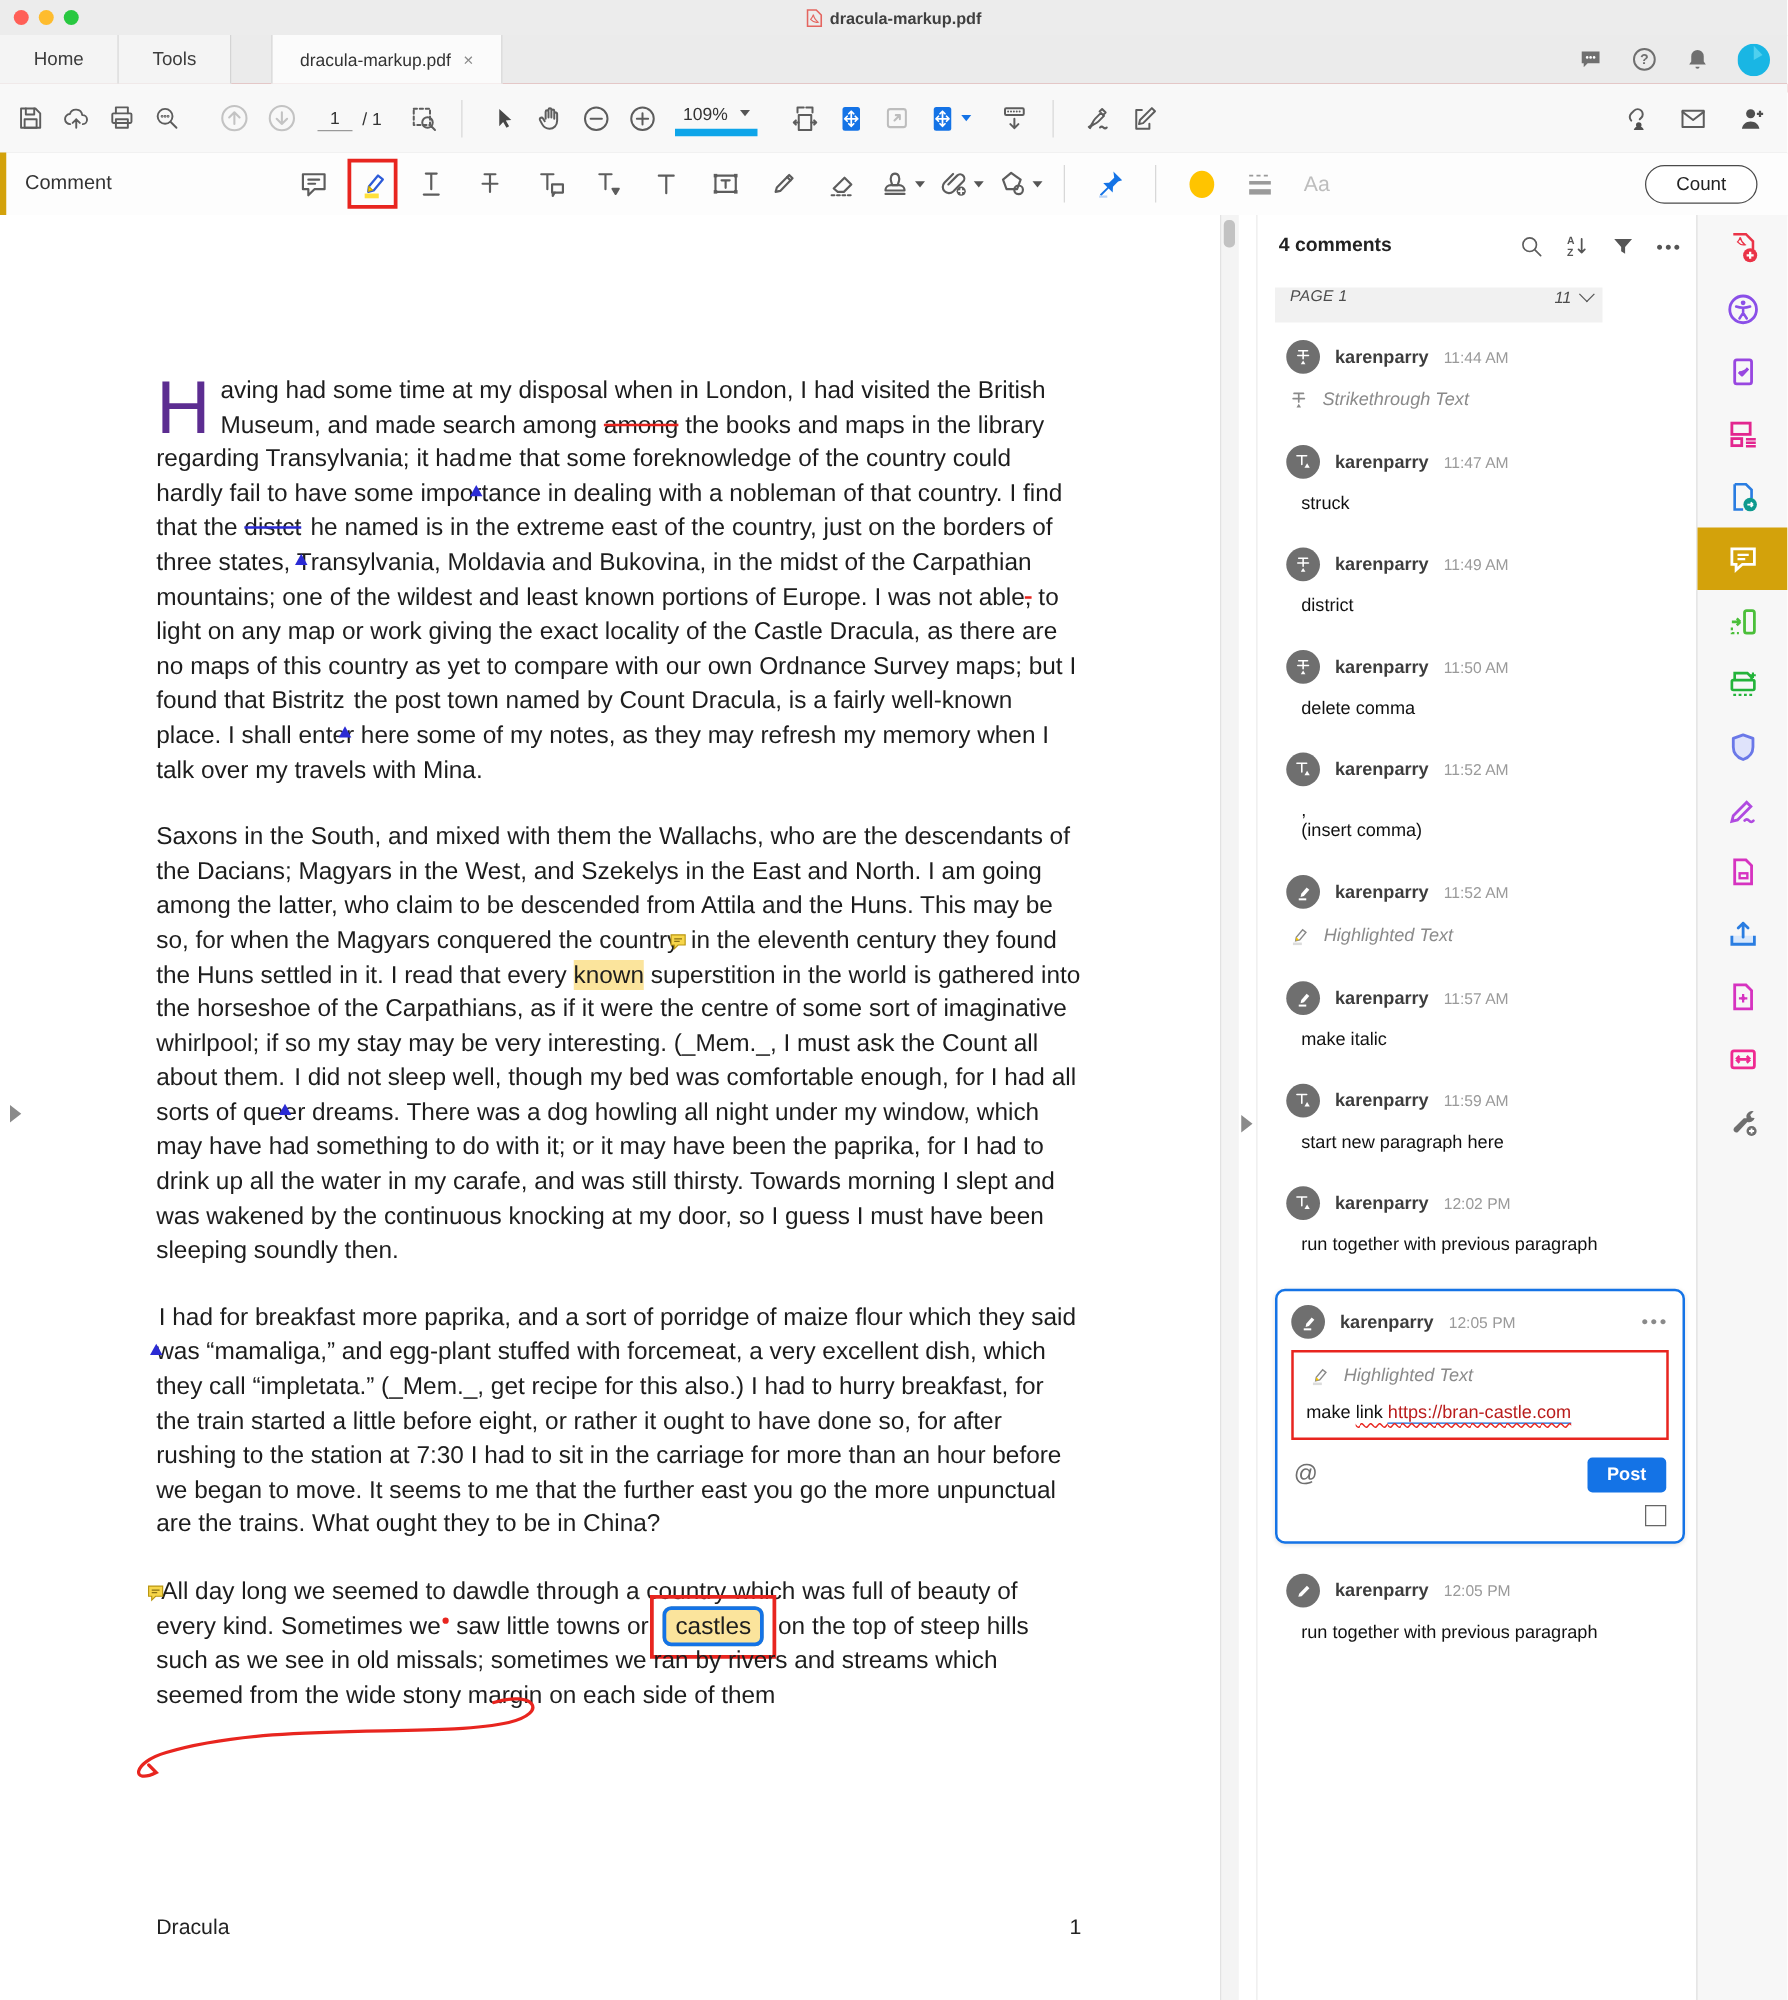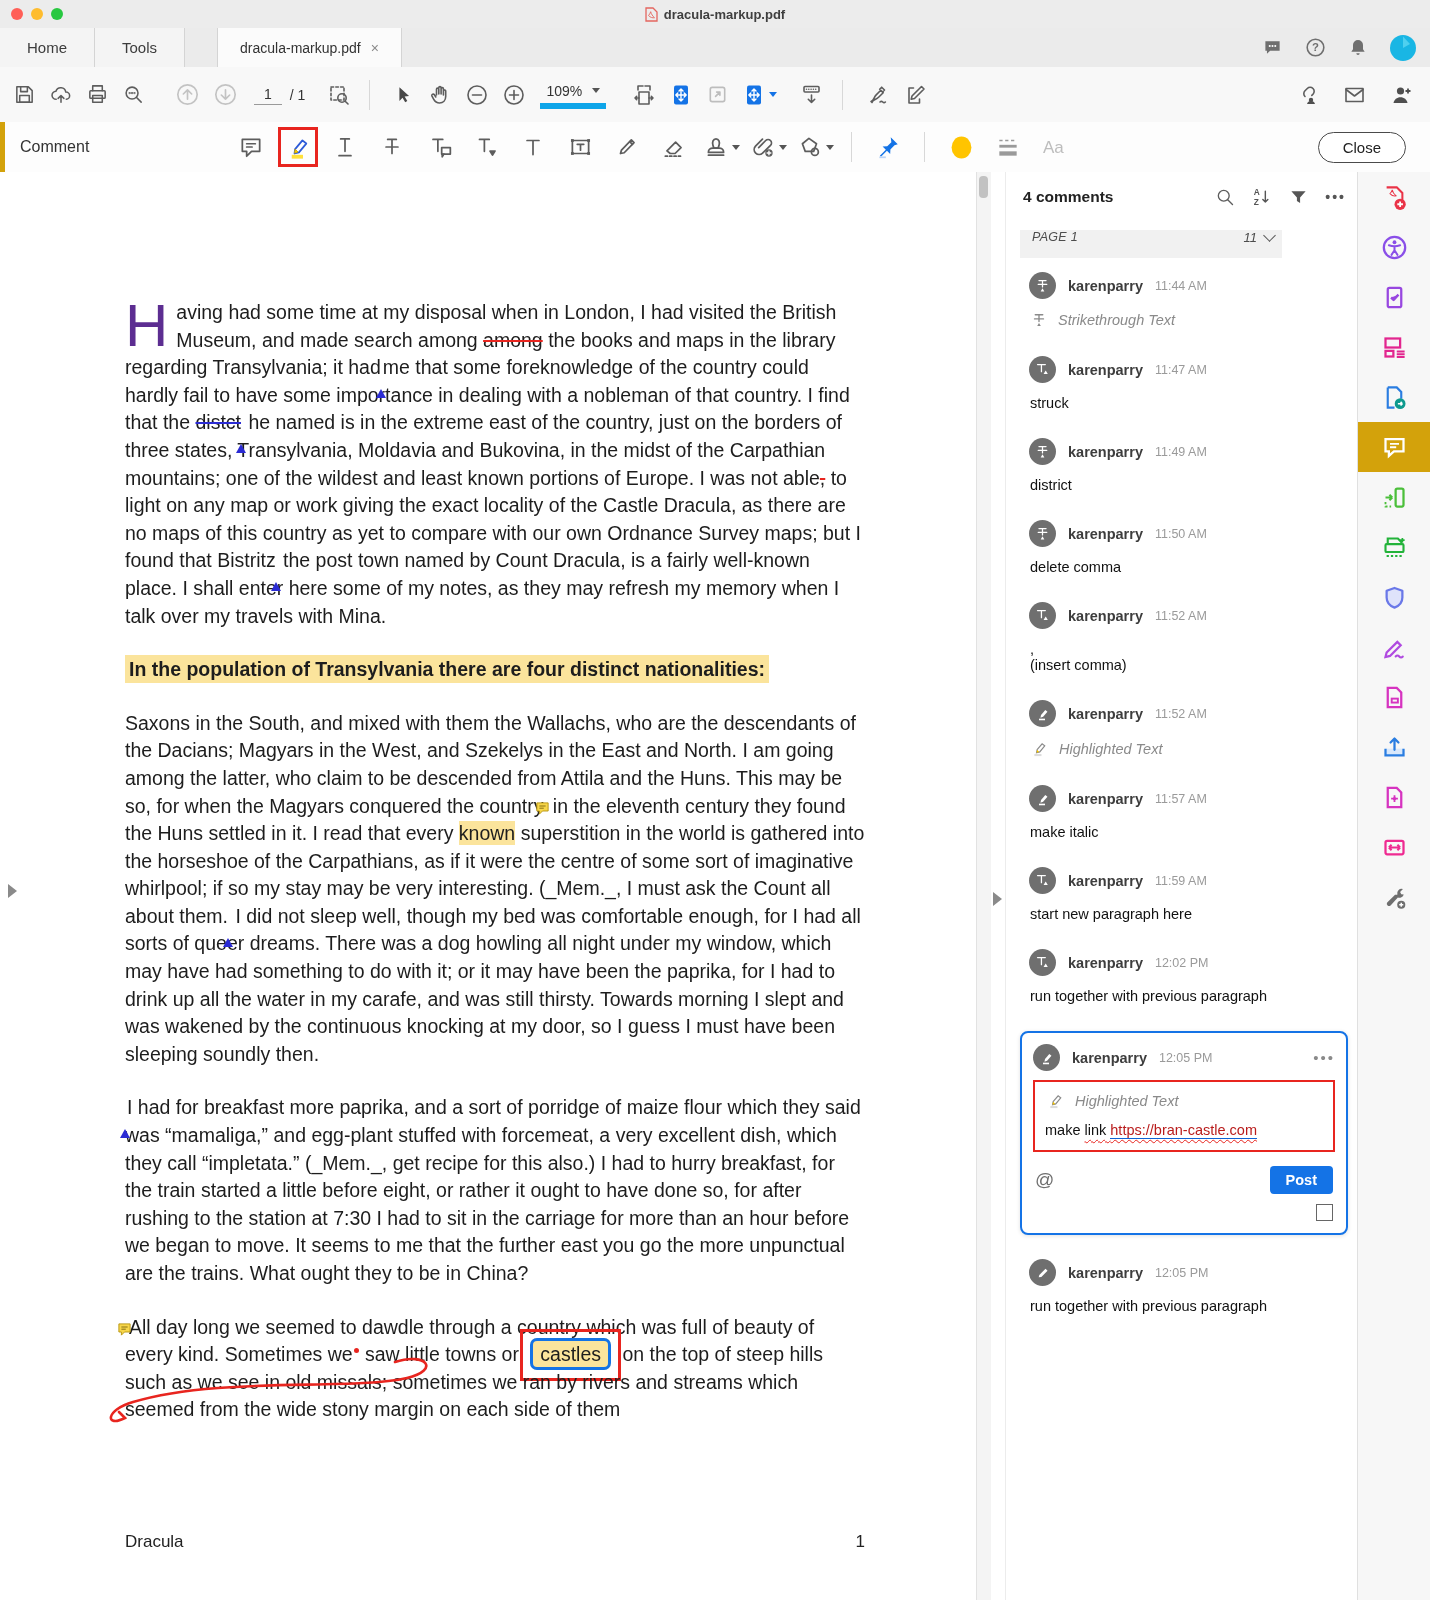--- a/index.html
+++ b/index.html
@@ -89,21 +89,21 @@
         transform:rotate(45deg);margin-top:-4px;}
   .clist{position:absolute;left:14px;top:100px;width:330px;}
   .comment-item{margin-bottom:27px;padding-left:9px;}
   .c-head{display:flex;align-items:center;gap:12px;}
   .avatar{width:27px;height:27px;border-radius:50%;background:#6f6f6f;display:flex;
           align-items:center;justify-content:center;flex:0 0 auto;}
   .avatar svg .st{stroke:#fff;stroke-width:1.8;fill:none;stroke-linecap:round;}
   .avatar svg .fw{fill:#fff;}
   .c-author{font-size:14.5px;font-weight:bold;color:#3d3d3d;}
   .c-time{font-size:12.5px;color:#9a9a9a;}
-  .c-body{margin:12px 0 0 1px;font-size:14.5px;color:#111;white-space:pre-line;}
+  .c-body{margin:12px 0 0 12px;font-size:14.5px;color:#111;white-space:pre-line;}
   .c-annot{margin:12px 0 0 1px;display:flex;align-items:center;gap:10px;
            font-size:14.5px;font-style:italic;color:#8a8a8a;}
   
   .c-card{border:2px solid #1473e6;border-radius:8px;background:#fff;padding:11px 11px 12px 11px;
           margin:0 2px 24px 0;box-shadow:0 1px 4px rgba(0,0,0,.12);}
   .c-card .c-head{position:relative;}
   .dots3{margin-left:auto;color:#8a8a8a;font-size:15px;letter-spacing:2px;}
   .redbox{border:2.5px solid #e8251f;padding:9px 10px 12px 10px;margin-top:9px;}
   .mk-link{color:#b91c1c;text-decoration:underline;}
   .wavy{text-decoration-line:underline;text-decoration-style:wavy;text-decoration-color:#e8251f;
@@ -443,29 +443,28 @@
             <rect x="4" y="10" width="16" height="2.6" fill="#9a9a9a"></rect>
             <rect x="4" y="16" width="16" height="4" fill="#9a9a9a"></rect>
           </svg>
         </span>
       <span class="cb-btn">
           <svg width="30" height="24" viewBox="0 0 30 24">
             <text x="3" y="18" font-size="17" fill="#bdbdbd" font-family="Liberation Sans,sans-serif">Aa</text>
           </svg>
         </span>
     </div>
-    <button class="close-btn">Close</button>
+    <button class="close-btn">Count</button>
   </div>
 
   <div class="content">
 
     <div class="doc-pane">
       <div class="doc-text" id="doc-text">
           <p class="doc-para"><span class="drop-cap">H</span>aving had some time at my disposal when in London, I had visited the British Museum, and made search among <span class="strike-red">among</span> the books and maps in the library regarding Transylvania; it had<span class="ins-caret"></span>me that some foreknowledge of the country could hardly fail to have some importance in dealing with a nobleman of that country. I find that the <span class="strike-blue">distct</span><span class="ins-caret"></span> he named is in the extreme east of the country, just on the borders of three states, Transylvania, Moldavia and Bukovina, in the midst of the Carpathian mountains; one of the wildest and least known portions of Europe. I was not able<span class="strike-red">,</span> to light on any map or work giving the exact locality of the Castle Dracula, as there are no maps of this country as yet to compare with our own Ordnance Survey maps; but I found that Bistritz<span class="ins-caret"></span> the post town named by Count Dracula, is a fairly well-known place. I shall enter here some of my notes, as they may refresh my memory when I talk over my travels with Mina.</p>
-          <p class="doc-para"><span class="hl-bold">In the population of Transylvania there are four distinct nationalities:</span></p>
           <p class="doc-para">Saxons in the South, and mixed with them the Wallachs, who are the descendants of the Dacians; Magyars in the West, and Szekelys in the East and North. I am going among the latter, who claim to be descended from Attila and the Huns. This may be so, for when the Magyars conquered the country<span class="sticky-note"><svg width="15" height="15" viewBox="0 0 24 24">
                 <path d="M3 3h18v13h-9l-5 5v-5H3z" fill="#f7d64a" stroke="#b99612" stroke-width="1.5"></path>
                 <path d="M7 8h10M7 11.5h7" stroke="#8a7215" stroke-width="1.6"></path>
               </svg></span> in the eleventh century they found the Huns settled in it. I read that every <span class="hl">known</span> superstition in the world is gathered into the horseshoe of the Carpathians, as if it were the centre of some sort of imaginative whirlpool; if so my stay may be very interesting. (_Mem._, I must ask the Count all about them.<span class="ins-caret"></span> I did not sleep well, though my bed was comfortable enough, for I had all sorts of queer dreams. There was a dog howling all night under my window, which may have had something to do with it; or it may have been the paprika, for I had to drink up all the water in my carafe, and was still thirsty. Towards morning I slept and was wakened by the continuous knocking at my door, so I guess I must have been sleeping soundly then.</p>
           <p class="doc-para"><span class="ins-caret"></span>I had for breakfast more paprika, and a sort of porridge of maize flour which they said was “mamaliga,” and egg-plant stuffed with forcemeat, a very excellent dish, which they call “impletata.” (_Mem._, get recipe for this also.) I had to hurry breakfast, for the train started a little before eight, or rather it ought to have done so, for after rushing to the station at 7:30 I had to sit in the carriage for more than an hour before we began to move. It seems to me that the further east you go the more unpunctual are the trains. What ought they to be in China?</p>
           <p class="doc-para"><span class="sticky-note"><svg width="15" height="15" viewBox="0 0 24 24">
                 <path d="M3 3h18v13h-9l-5 5v-5H3z" fill="#f7d64a" stroke="#b99612" stroke-width="1.5"></path>
                 <path d="M7 8h10M7 11.5h7" stroke="#8a7215" stroke-width="1.6"></path>
               </svg></span>All day long we seemed to dawdle through a country which was full of beauty of every kind. Sometimes we<span class="red-dot"></span> saw little towns or <span class="red-annot-box"><span class="blue-sel">castles</span></span> on the top of steep hills such as we see in old missals; sometimes we ran by rivers and streams which seemed from the wide stony margin on each side of them</p>
         </div>

